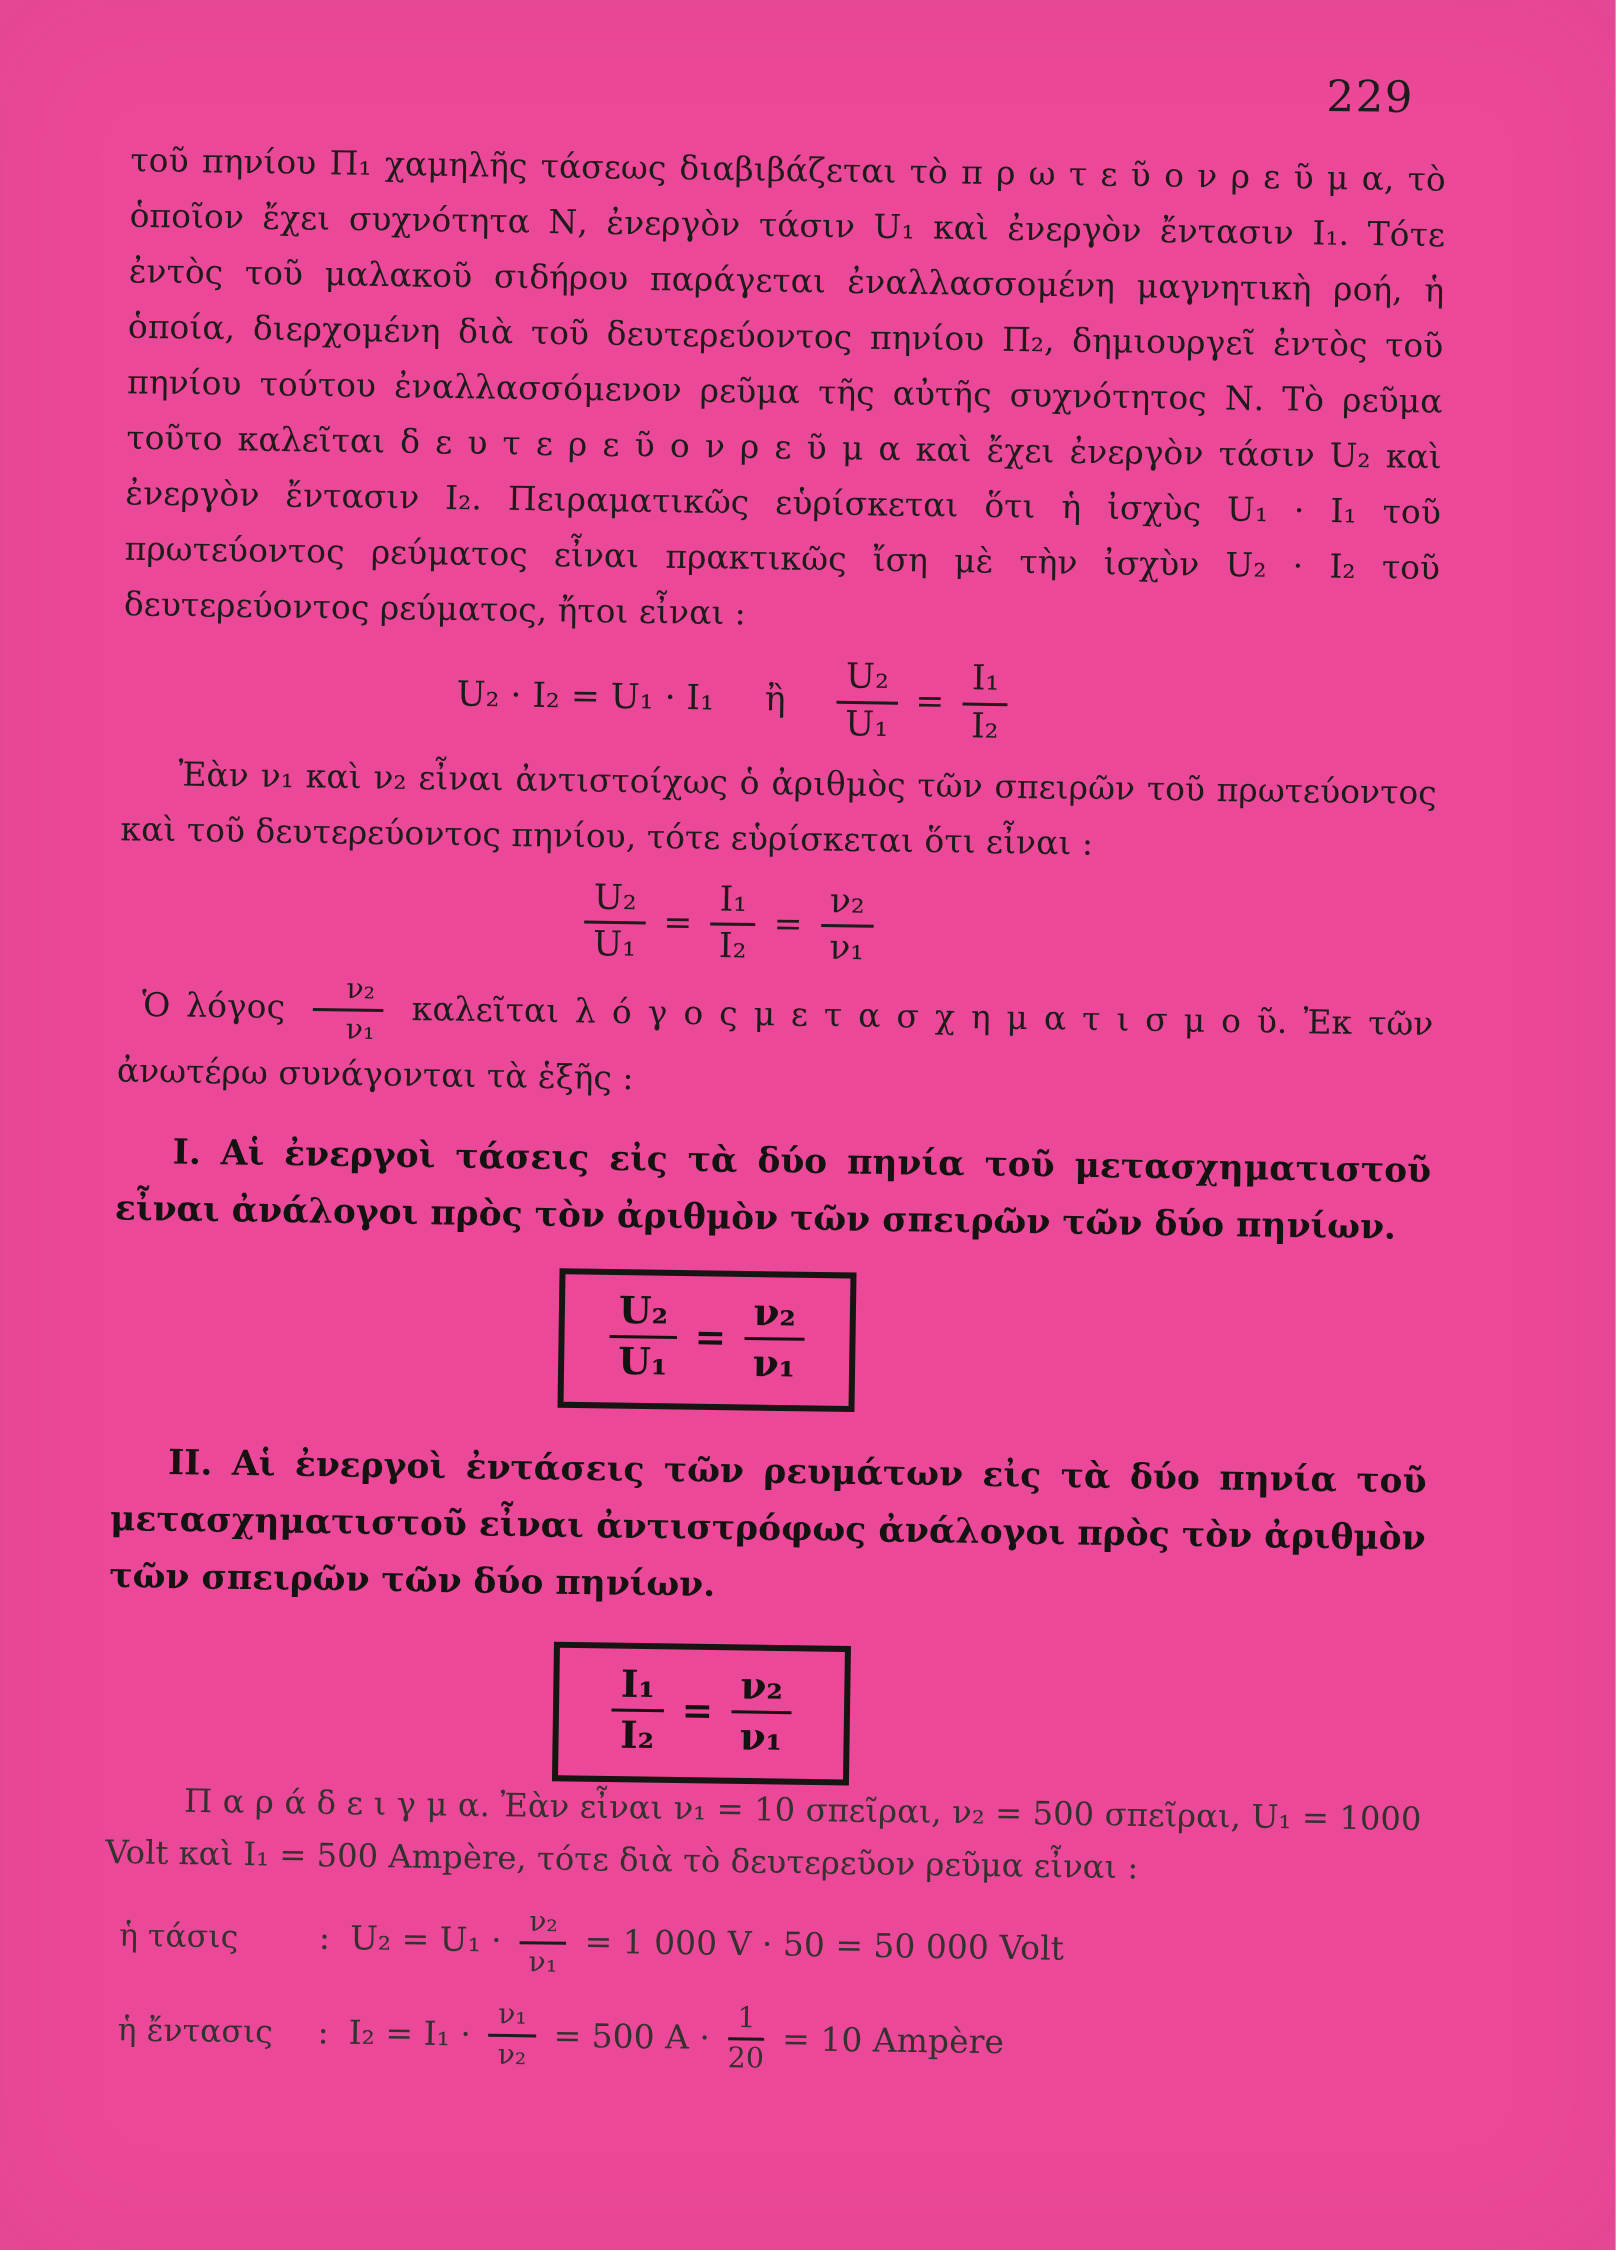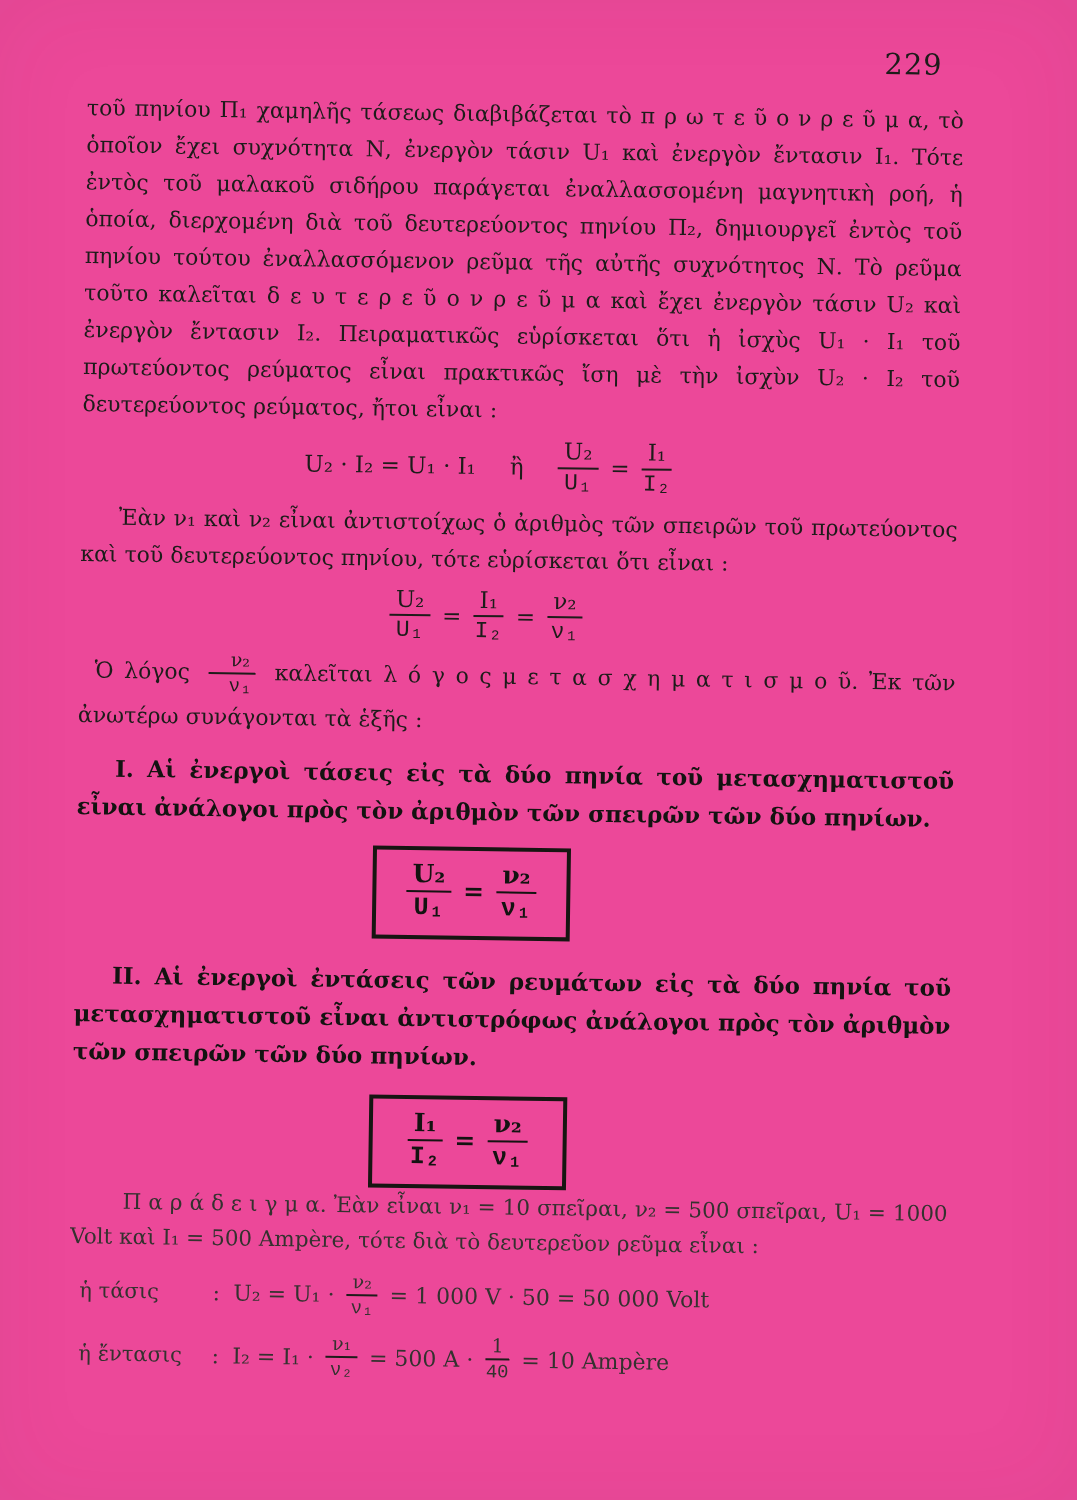--- a/index.html
+++ b/index.html
@@ -23,21 +23,21 @@
   p.body-par { margin:0; text-align:justify; }
   .indent-sm { text-indent:16px; }
   .indent-md { text-indent:38px; }
 
   
   .frac {
     display:inline-flex; flex-direction:column; align-items:center;
     vertical-align:middle; line-height:1.12; text-align:center;
   }
   .frac .num { border-bottom:2px solid #1d1c1a; padding:0 6px 2px;text-align:right; }
-  .frac .den { padding-top:2px;font-family:Liberation Mono, monospace; }
+  .frac .den { padding-top:2px; }
 
   
   .eq-row {
     display:flex; align-items:center; justify-content:center;
     font-size:23px; margin:10px 0 8px; transform:translateX(-32px);
   }
   .eq-row .gap-lg { margin:0 34px; }
   .eq-row .gap-sm { margin:0 12px; }
 
   .par3 { margin-top:12px; }
@@ -165,20 +165,20 @@
         <span class="label">ἡ ἔντασις</span>
         <span class="colon">:</span>
         <span class="seg">I₂ = I₁ ·</span>
         <span class="frac">
           <span class="num">ν₁</span>
           <span class="den">ν₂</span>
         </span>
         <span class="seg">= 500 A ·</span>
         <span class="frac">
           <span class="num">1</span>
-          <span class="den">40</span>
+          <span class="den">20</span>
         </span>
         <span class="seg">= 10 Ampère</span>
       </div>
     </div>
 
   </div>
 </div>
 
 </body></html>

